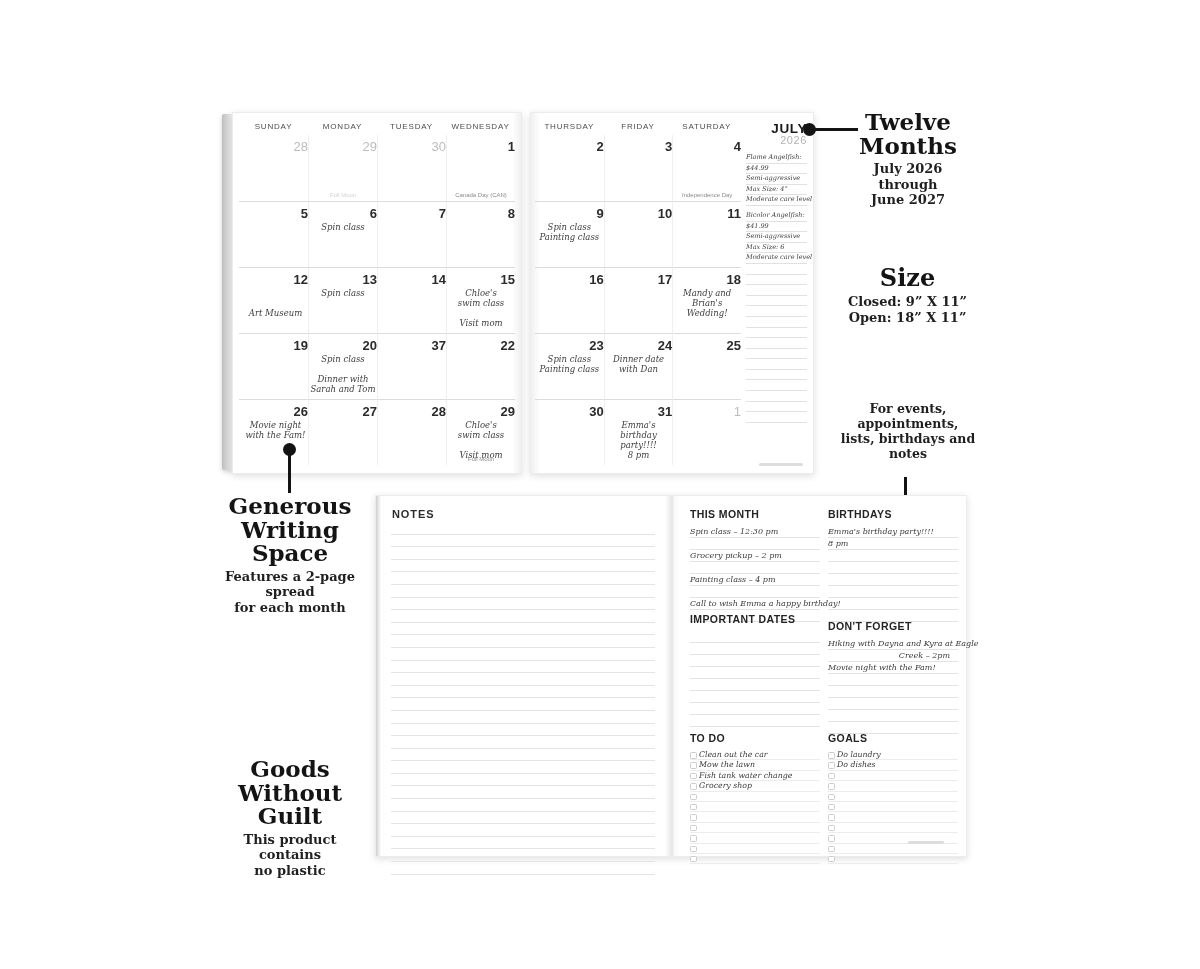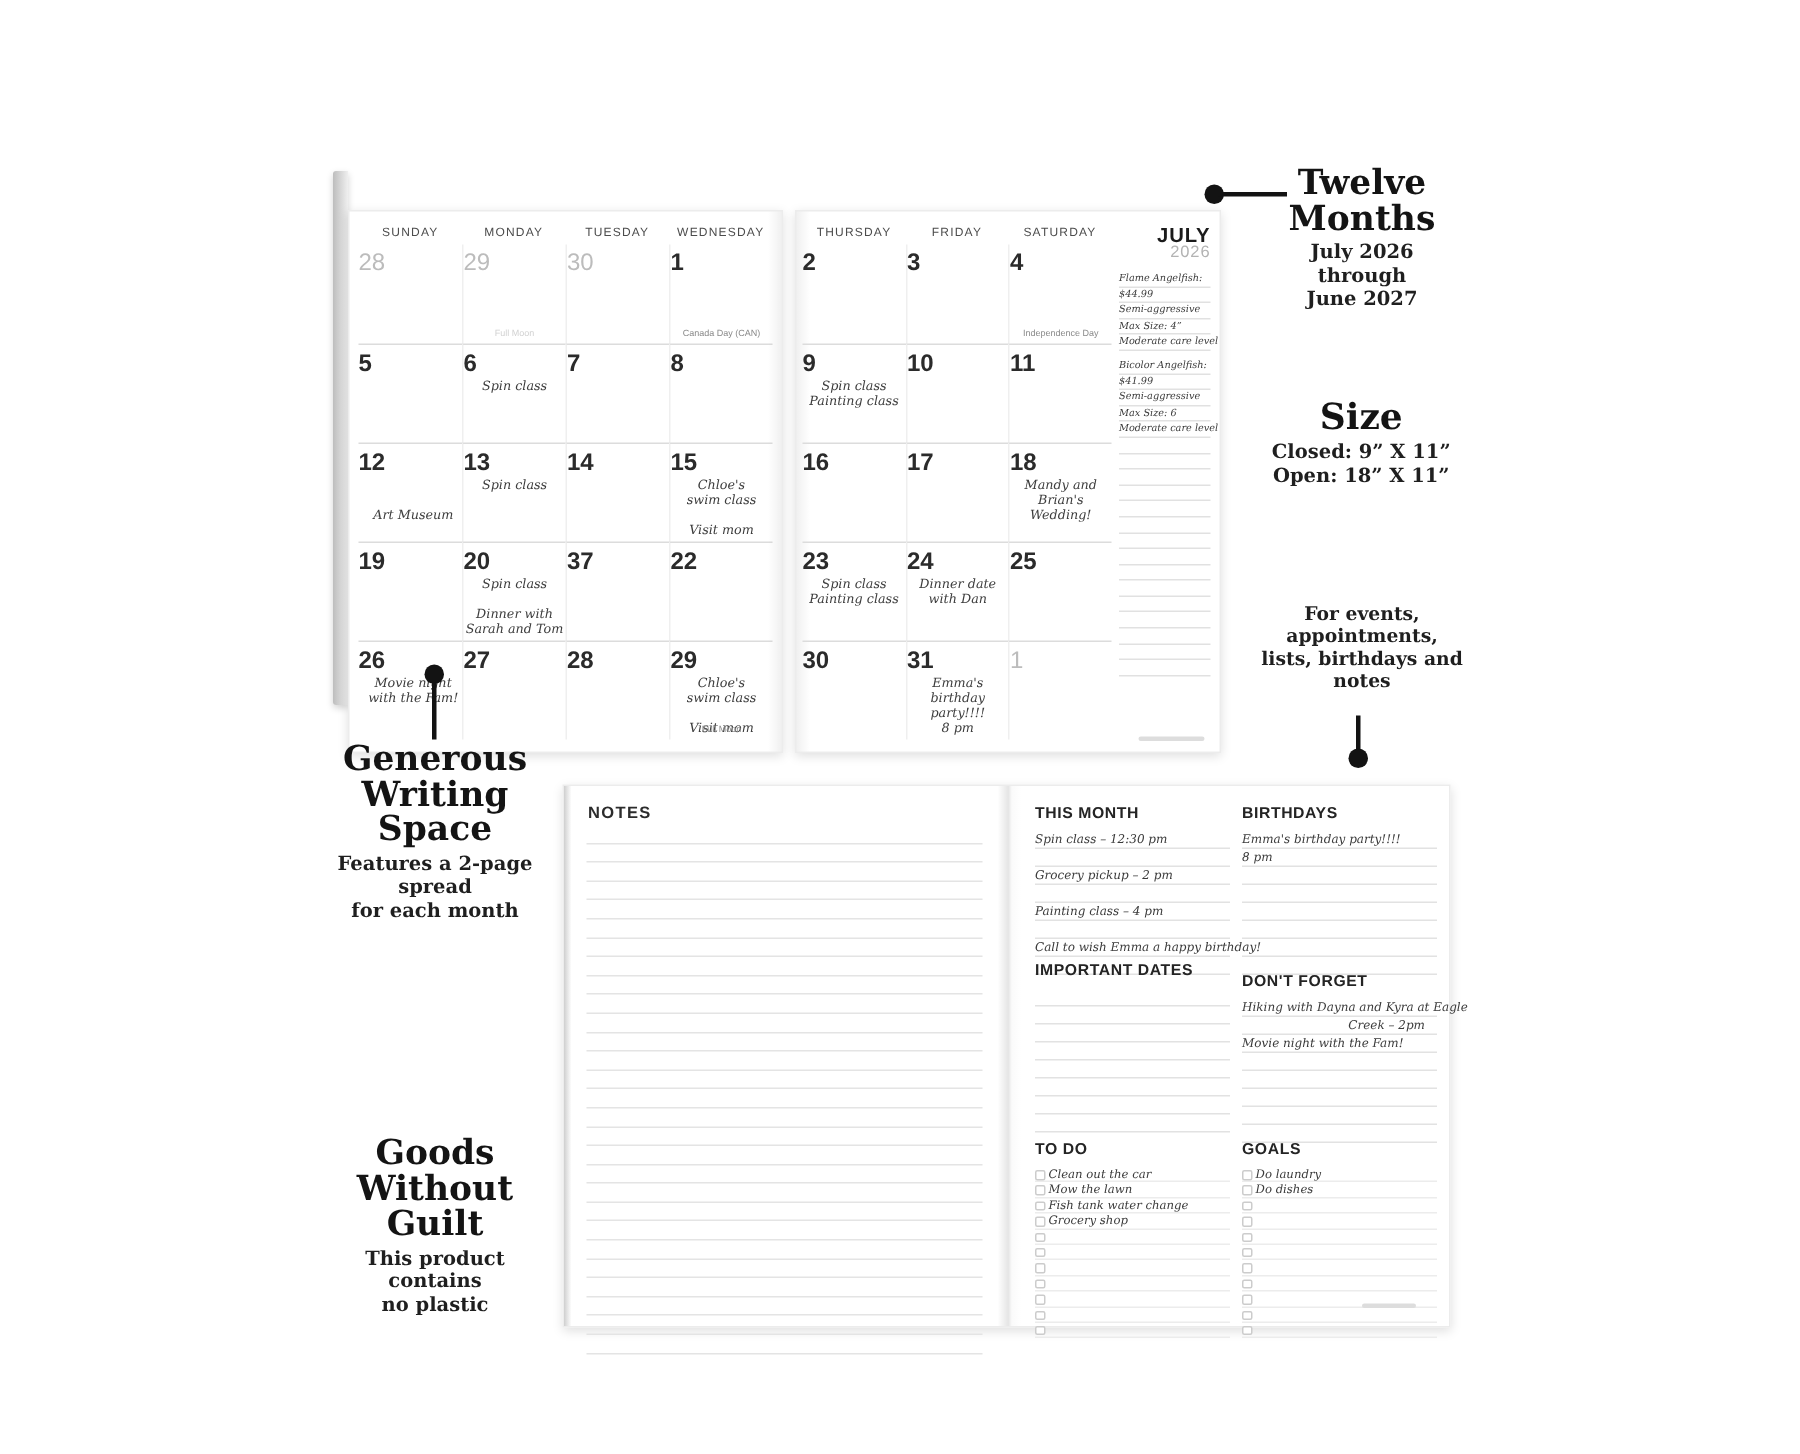--- a/index.html
+++ b/index.html
@@ -1,19 +1,19 @@
 <!DOCTYPE html>
 <html><head>
 <meta charset="utf-8">
 <style>
   html,body{margin:0;padding:0;background:#fff;}
   .canvas{position:relative;width:1200px;height:969px;background:#fff;overflow:hidden;
           font-family:"Liberation Sans",sans-serif;}
   .page{position:absolute;background:#fff;border:1px solid #ececec;
-        box-shadow:0 2px 7px rgba(0,0,0,.13);margin-top:28px;}
+        box-shadow:0 2px 7px rgba(0,0,0,.13);}
 
   
   #spread-edge{position:absolute;left:222px;top:114px;width:10px;height:356px;
                background:linear-gradient(to right,#bdbdbd,#efefef);
                border-radius:2px 0 0 2px;box-shadow:0 2px 5px rgba(0,0,0,.18);}
   #tl-page{left:232px;top:112px;width:288px;height:360px;}
   #tl-page::after{content:"";position:absolute;right:0;top:0;bottom:0;width:9px;
                   background:linear-gradient(to left,rgba(0,0,0,.06),rgba(0,0,0,0));}
   #tr-page{left:530px;top:112px;width:282px;height:360px;}
   #tr-page::before{content:"";position:absolute;left:0;top:0;bottom:0;width:9px;
@@ -23,21 +23,21 @@
   #left-headers{left:6px;right:6px;grid-template-columns:repeat(4,1fr);}
   #right-headers{left:4px;width:206px;grid-template-columns:repeat(3,1fr);}
   .dh{font-size:8px;letter-spacing:.8px;color:#4c4c4c;text-align:center;padding-top:4px;}
 
   .grid{position:absolute;top:22px;bottom:8px;display:grid;grid-auto-rows:1fr;}
   #left-grid{left:6px;right:6px;grid-template-columns:repeat(4,1fr);}
   #right-grid{left:4px;width:206px;grid-template-columns:repeat(3,1fr);}
   .cell{position:relative;border-left:1px solid #efefef;border-top:1px solid #dcdcdc;padding-top:2px;}
   .cell.c0{border-left:none;}
   .cell.r0{border-top:none;}
-  .num{text-align:left;font-size:16px;font-weight:700;color:#2b2b2b;margin-top:2px;}
+  .num{text-align:right;font-size:13px;font-weight:700;color:#2b2b2b;margin-top:2px;}
   .cell.muted .num{color:#bcbcbc;font-weight:400;}
   .notes{margin-top:1px;text-align:center;font-family:"DejaVu Serif",serif;font-style:italic;
          font-size:8.5px;line-height:10px;color:#3d3d3d;}
   .notes.align-left{text-align:left;padding-left:4px;}
   .nline{min-height:10px;text-align:center;}
   .foot{position:absolute;bottom:3px;left:0;right:0;text-align:center;font-size:6px;color:#8a8a8a;}
   .foot.fmuted{color:#d2d2d2;}
 
   #sb{position:absolute;left:215px;top:8px;width:61px;bottom:8px;}
   #sb-month{font-size:13.5px;font-weight:700;letter-spacing:.6px;text-align:right;color:#1b1b1b;}

